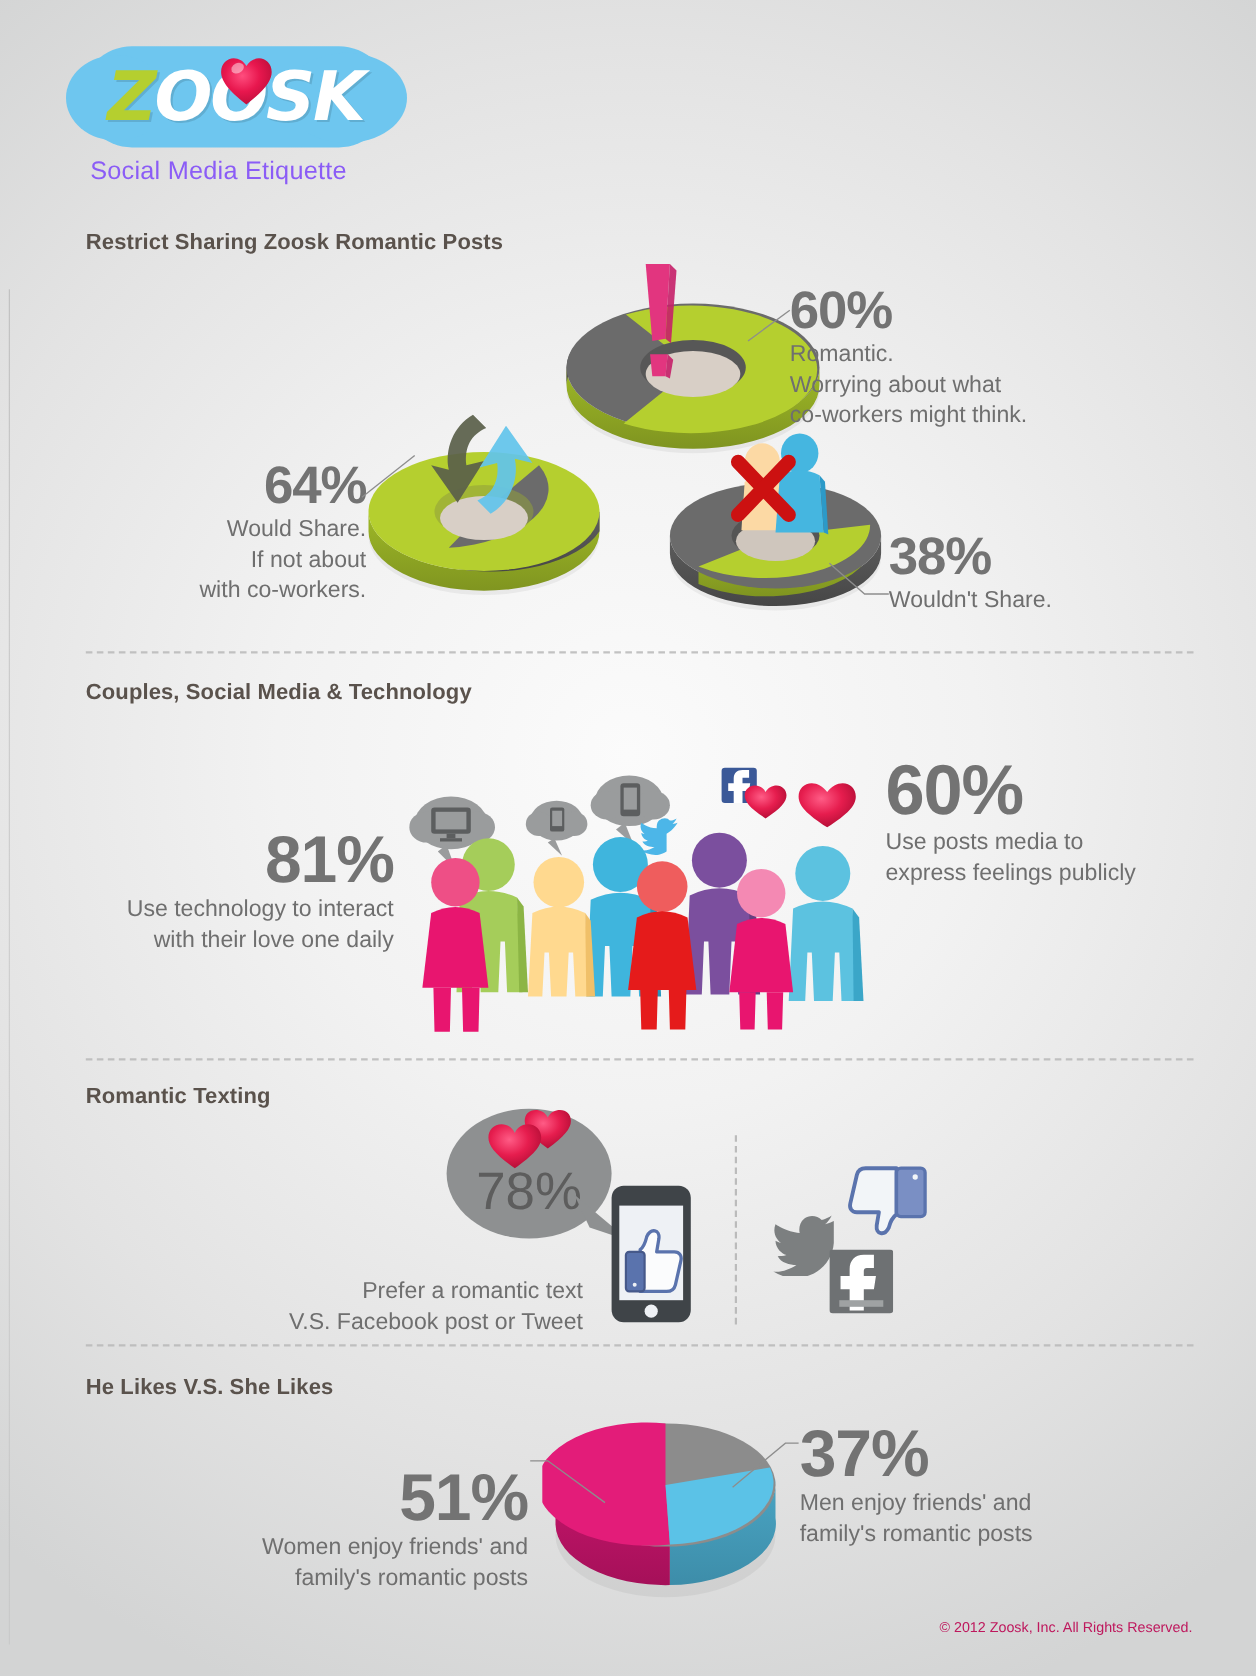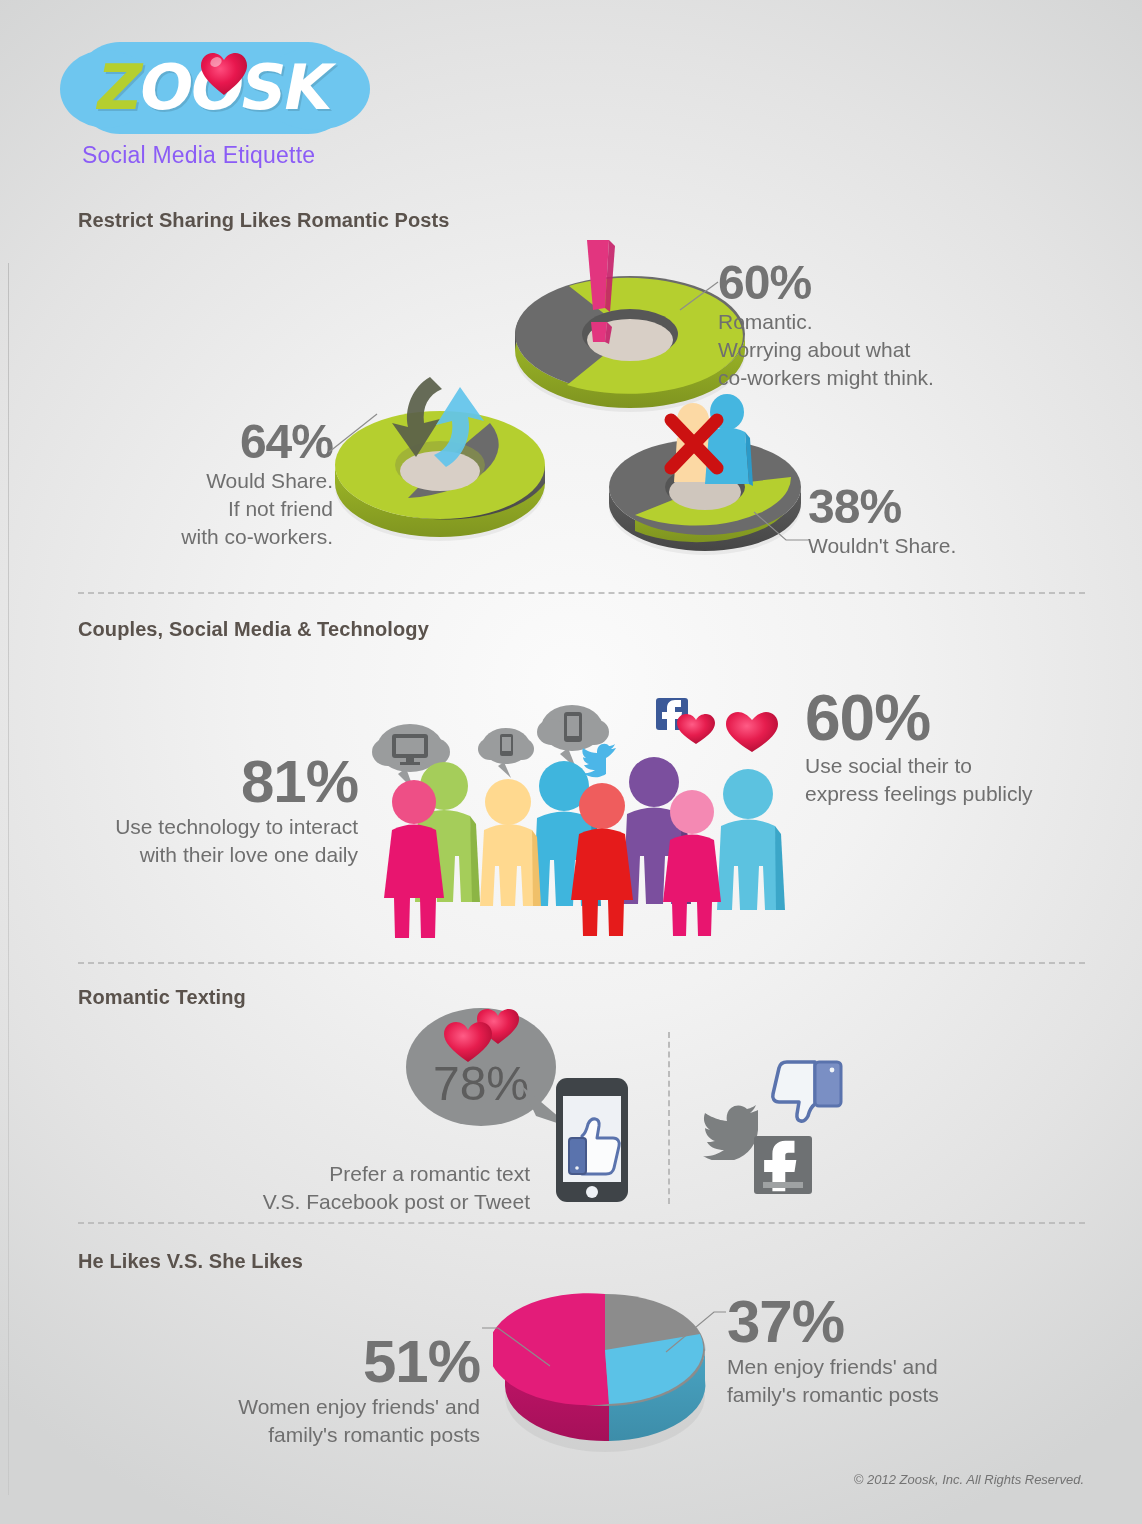--- a/index.html
+++ b/index.html
@@ -57,21 +57,21 @@
   .donut { position:absolute; }
 
   
   .people { position:absolute; left:372px; top:690px; width:420px; height:250px; }
 
   
   .bubble { position:absolute; border-radius:50%; background:#8e9091; }
   .bubble .num { position:absolute; width:100%; text-align:center; font-size:48px; color:#5d5d5d; }
 
   
-  .copyright { position:absolute; right:58px; top:1472px; font-size:13px; color:#737373;font-style:italic; }
+  .copyright { position:absolute; right:58px; top:1472px; font-size:13px; color:#be185d; }
 </style>
 </head>
 <body>
 
 <div class="page">
 
   <div class="left-rule"></div>
 
   <div class="logo-wrap">
     <div class="logo-cloud"></div>
@@ -86,21 +86,21 @@
             <stop offset="100%" stop-color="#c20f3d"></stop>
       </radialGradient>
         </defs>
       <path d="M24 43 C7 30 1 21 1 13.5 C1 6 6.5 1 12.5 1 C17 1 21.5 3.5 24 8 C26.5 3.5 31 1 35.5 1 C41.5 1 47 6 47 13.5 C47 21 41 30 24 43 Z" fill="url(#hg1)"></path>
       <ellipse cx="16" cy="10" rx="6" ry="4.5" fill="#ffffff" opacity=".45" transform="rotate(-28 16 10)"></ellipse>
     </svg>
   </div>
 
   <div class="logo-sub">Social Media Etiquette</div>
 
-  <div class="sec-title" style="left:78px; top:209px;">Restrict Sharing Likes Romantic Posts</div>
+  <div class="sec-title" style="left:78px; top:209px;">Restrict Sharing Zoosk Romantic Posts</div>
 
   <div class="donut" style="left:505px; top:258px; width:250px; height:160px;">
     <svg viewBox="0 0 250 160" width="250" height="160">
       <defs>
         <linearGradient id="gsideA" x1="0" y1="0" x2="0" y2="1">
           <stop offset="0%" stop-color="#9eb827"></stop>
             <stop offset="100%" stop-color="#7f9420"></stop>
         </linearGradient>
         <linearGradient id="ksideA" x1="0" y1="0" x2="0" y2="1">
           <stop offset="0%" stop-color="#606060"></stop>
@@ -159,21 +159,21 @@
     </svg>
     <svg style="position:absolute; left:48px; top:-30px;" width="130" height="120" viewBox="0 0 130 120">
       <path d="M52 12 C34 22 26 44 30 62 L14 58 L38 92 L62 54 L46 58 C44 42 50 30 64 24 Z" fill="#5a5f4a" opacity=".92"></path>
       <path d="M62 78 C80 68 88 46 84 28 L100 32 L76 -2 L52 36 L68 32 C70 48 64 60 50 66 Z" fill="#62c4ec" opacity=".92" transform="translate(6,24)"></path>
     </svg>
   </div>
 
   <div class="stat right-al" style="left:148px; top:385px; width:185px;">
     <div class="pct">64%</div>
     <div class="desc">Would Share.</div>
-    <div class="desc">If not friend</div>
+    <div class="desc">If not about</div>
     <div class="desc">with co-workers.</div>
   </div>
   <div class="leader" style="left:327px; top:412px;">
     <svg width="52" height="42">
         <path d="M50 2 L2 40" stroke="#8d8d8d" stroke-width="1.2" fill="none"></path>
       </svg>
   </div>
 
   <div class="donut" style="left:605px; top:425px; width:200px; height:140px;">
     <svg viewBox="0 0 200 140" width="200" height="140">
@@ -226,21 +226,21 @@
   <div class="sec-title" style="left:78px; top:618px;">Couples, Social Media &amp; Technology</div>
 
   <div class="stat right-al" style="left:78px; top:718px; width:280px;">
     <div class="pct big">81%</div>
     <div class="desc">Use technology to interact</div>
     <div class="desc">with their love one daily</div>
   </div>
 
   <div class="stat" style="left:805px; top:685px;">
     <div class="pct big" style="font-size:64px;">60%</div>
-    <div class="desc">Use social their to</div>
+    <div class="desc">Use posts media to</div>
     <div class="desc">express feelings publicly</div>
   </div>
 
   <div class="people">
     <svg width="420" height="250" viewBox="0 0 420 250">
       <defs>
         <radialGradient id="hb1" cx="40%" cy="35%" r="65%">
           <stop offset="0%" stop-color="#ff5c86"></stop>
             <stop offset="55%" stop-color="#e61d4e"></stop>
             <stop offset="100%" stop-color="#b80f38"></stop>

